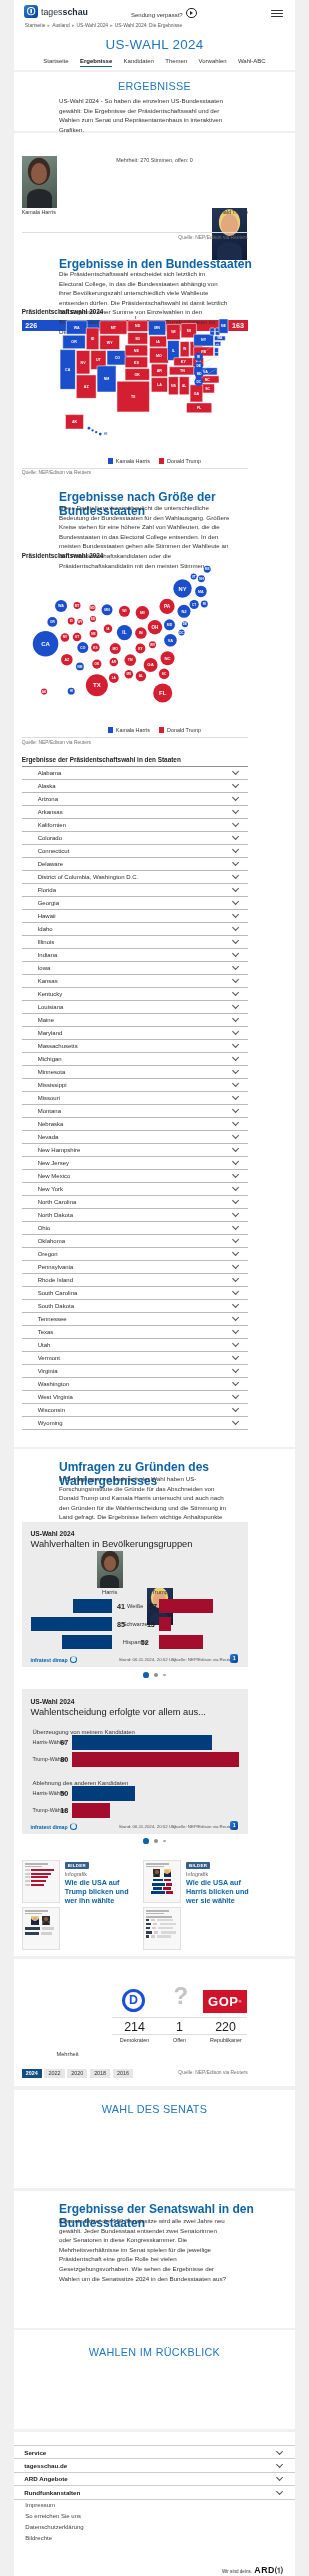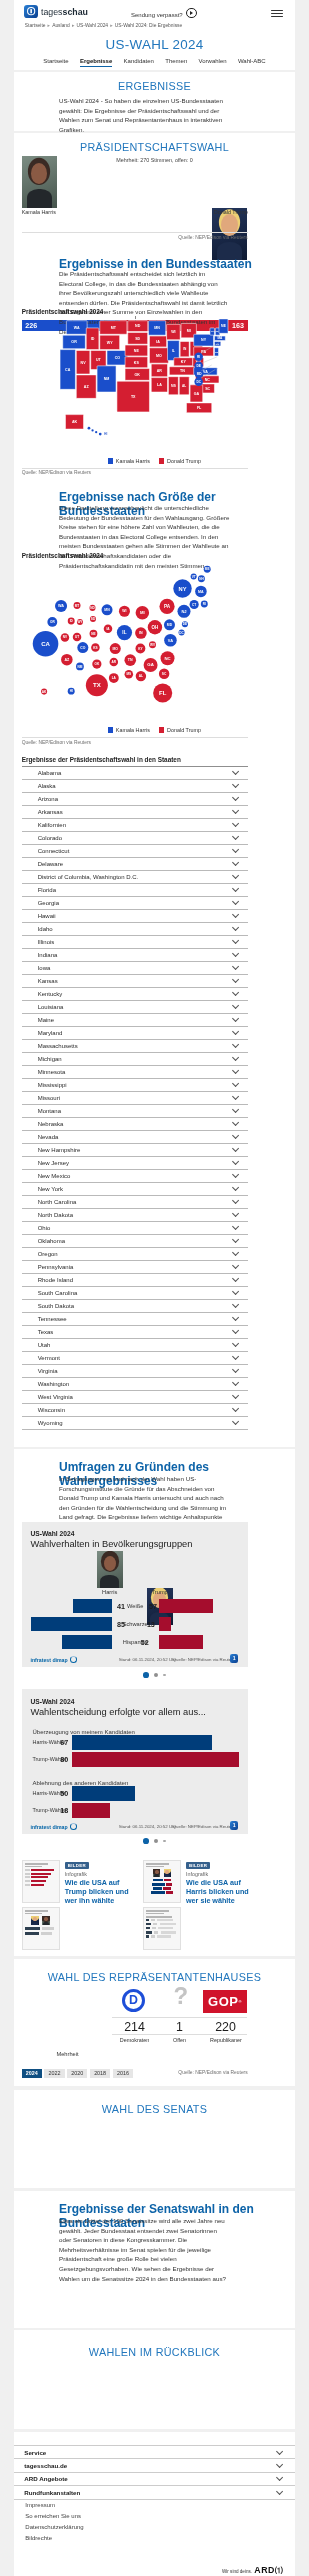--- a/index.html
+++ b/index.html
@@ -136,21 +136,20 @@
         <div class="tab">Wahl-ABC</div>
       </div>
   </div>
 
   <div class="card" style="top:72px;height:59px;">
     <div class="abs ctr sec-title" style="top:8.2px;">ERGEBNISSE</div>
     <div class="abs para" style="left:45px;top:24px;width:170px;">US-Wahl 2024 - So haben die einzelnen US-Bundesstaaten gewählt: Die Ergebnisse der Präsidentschaftswahl und der Wahlen zum Senat und Repräsentantenhaus in interaktiven Grafiken.</div>
   </div>
 
   <div class="card" style="top:133px;height:1314px;">
-    <div class="abs ctr sec-title" style="top:8.2px;">PRÄSIDENTSCHAFTSWAHL</div>
     <div class="abs ctr" style="top:24px;font-size:5.4px;color:#444;">Mehrheit: 270 Stimmen, offen: 0</div>
     <div class="abs photo photo-harris" style="left:7.7px;top:23px;width:35px;height:52px;"></div>
     <div class="abs photo photo-trump" style="left:198px;top:23px;width:35px;height:52px;"></div>
     <div class="abs cand-name" style="left:7.7px;top:76px;">Kamala Harris</div>
     <div class="abs cand-name" style="left:7.7px;top:76px;width:226px;text-align:right;">Donald Trump</div>
     <div class="abs ebar" style="left:7.7px;top:83px;width:226px;" id="ebar">
       <div class="dem" id="ebar-dem" style="width: 42.0074%; background: rgb(26, 78, 203);">
           <span>226</span>
         </div>
       <div class="rep" id="ebar-rep" style="flex: 1 1 0%; background: rgb(212, 30, 49);">
@@ -790,21 +789,20 @@
               <div style="width: 3.1px; height: 2.6px; background: rgb(47, 64, 80);"></div>
               <div style="width: 4.1px; height: 2.6px; background: rgb(207, 207, 207);"></div>
               <div style="width: 13.4px; height: 2.6px; background: rgb(216, 216, 216);"></div>
             </div>
           </div>
         </div>
       </div>
   </div>
 
   <div class="card" style="top:1959px;height:127px;">
-    <div class="abs ctr sec-title" style="top:12.4px;">WAHL DES REPRÄSENTANTENHAUSES</div>
     <div class="abs ctr" style="left:25px;top:92px;width:57px;font-size:5.7px;color:#333;">Mehrheit</div>
     <div class="abs dem-logo" style="left:108px;top:30px;">D</div>
     <div class="abs qmark" style="left:159px;top:23px;width:15.5px;text-align:center;">?</div>
     <div class="abs gop" style="left:189px;top:31px;width:44px;height:23px;">
         <span>GOP</span>
         <span style="font-size:4.1px;vertical-align:top;">®</span>
       </div>
     <div class="abs hairline" style="left:98px;top:58px;width:135px;"></div>
     <div class="abs hnum" style="left:105px;top:61px;width:31px;">214</div>
     <div class="abs hnum" style="left:150px;top:61px;width:31px;">1</div>

